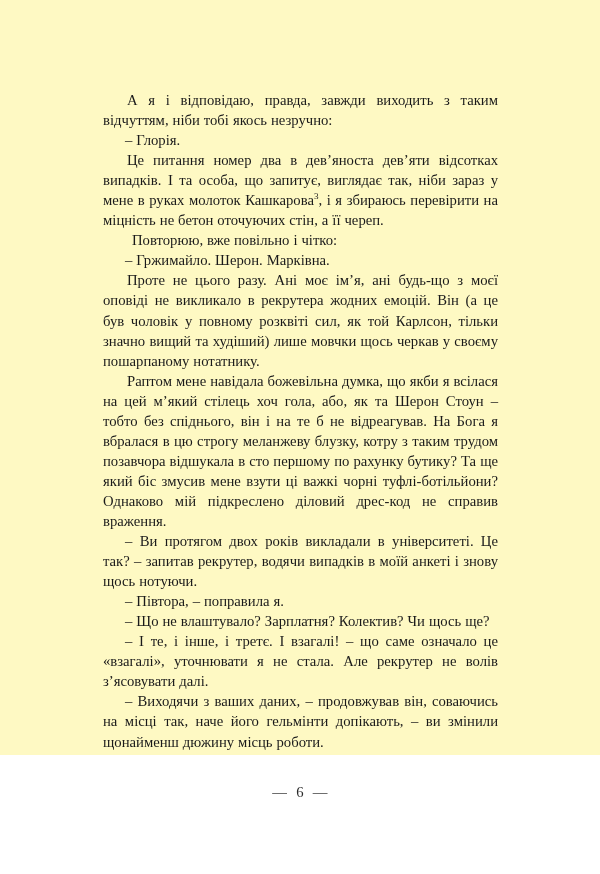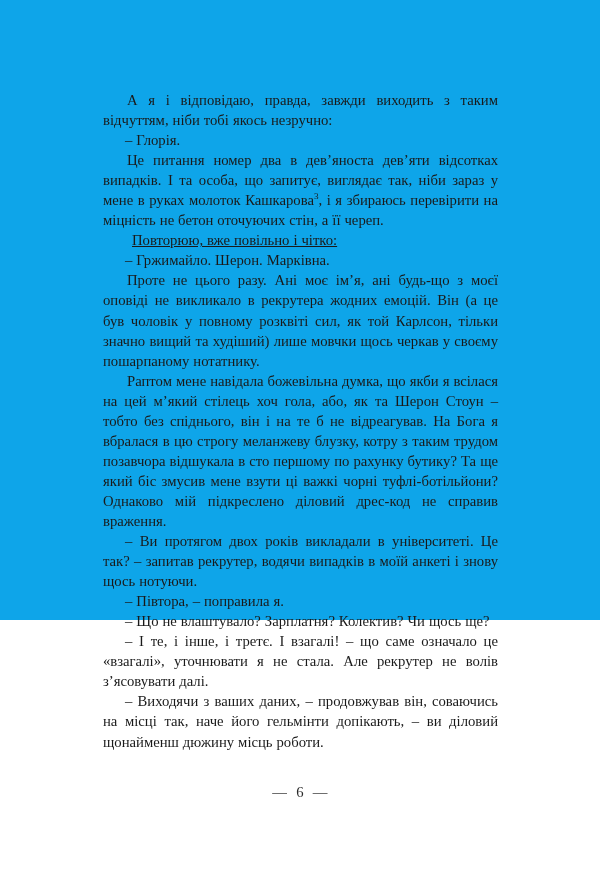--- a/index.html
+++ b/index.html
@@ -11,22 +11,22 @@
     width: 600px;
     height: 874px;
     font-family: "Liberation Serif", "DejaVu Serif", serif;
     color: #1a1a1a;
     -webkit-font-smoothing: antialiased;
   }
 
   .page {
     position: relative;
     width: 600px;
-    height: 620px;
-    background: #0ea5e9;
+    height: 755px;
+    background: #fef9c3;
     box-sizing: border-box;
   }
 
   .text-block {
     position: absolute;
     left: 103px;
     top: 90px;
     width: 395px;
   }
 
@@ -41,21 +41,20 @@
     hyphens: manual;
     word-spacing: 0.02em;
   }
 
   p.para.dialogue {
     text-indent: 22px;
   }
 
   p.para.wide-indent {
     text-indent: 29px;
-    text-decoration: underline;
   }
 
   sup.footnote-ref {
     font-size: 0.62em;
     vertical-align: super;
     line-height: 0;
   }
 
   .footer {
     position: absolute;
@@ -101,21 +100,21 @@
     <p class="para">Раптом мене навідала божевільна думка, що якби я всілася на цей м’який стілець хоч гола, або, як та Шерон Стоун – тобто без спіднього, він і на те б не відреагував. На Бога я вбралася в цю строгу меланжеву блузку, котру з таким трудом позавчора відшукала в сто першому по рахунку бутику? Та ще який біс змусив мене взути ці важкі чорні туфлі-ботільйони? Однаково мій підкреслено діловий дрес-код не справив враження.</p>
 
     <p class="para dialogue">– Ви протягом двох років викладали в університеті. Це так? – запитав рекрутер, водячи випадків в моїй анкеті і знову щось нотуючи.</p>
 
     <p class="para dialogue">– Півтора, – поправила я.</p>
 
     <p class="para dialogue">– Що не влаштувало? Зарплатня? Колектив? Чи щось ще?</p>
 
     <p class="para dialogue">– І те, і інше, і третє. І взагалі! – що саме означало це «взагалі», уточнювати я не стала. Але рекрутер не волів з’ясовувати далі.</p>
 
-    <p class="para dialogue">– Виходячи з ваших даних, – продовжував він, соваючись на місці так, наче його гельмінти допікають, – ви діловий щонайменш дюжину місць роботи.</p>
+    <p class="para dialogue">– Виходячи з ваших даних, – продовжував він, соваючись на місці так, наче його гельмінти допікають, – ви змінили щонайменш дюжину місць роботи.</p>
 
   </div>
 
   <div class="footer">
     <span class="dash">—</span><span class="pageno">6</span><span class="dash">—</span>
   </div>
 
 </div>
 
 </body></html>

